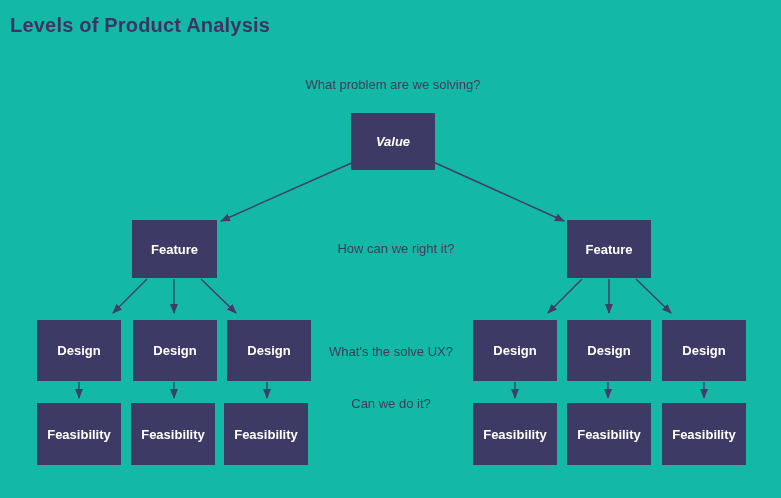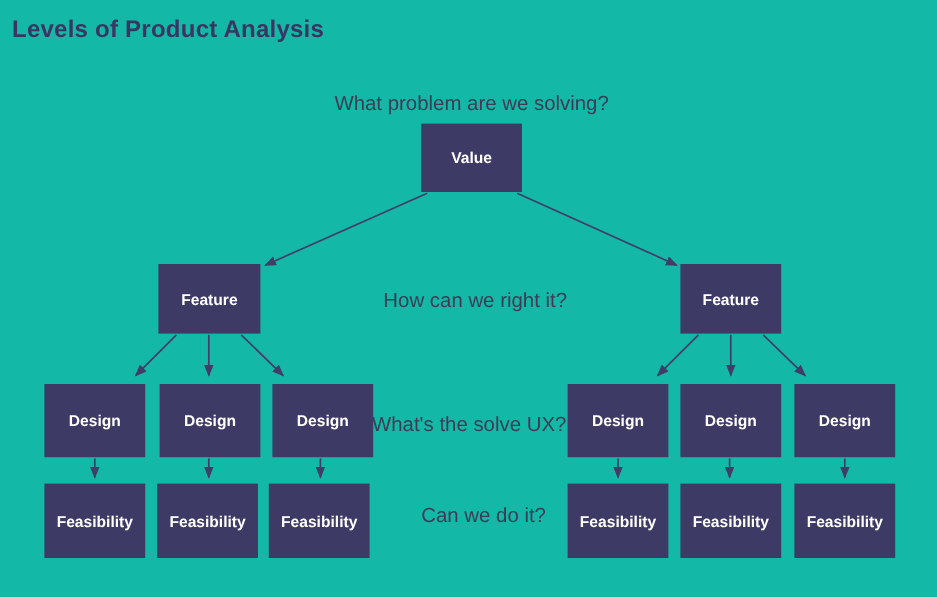--- a/index.html
+++ b/index.html
@@ -42,21 +42,21 @@
     display: flex;
     align-items: center;
     justify-content: center;
     text-align: center;
     box-sizing: border-box;
   }
   .question {
     position: absolute;
     transform: translateX(-50%);
     white-space: nowrap;
-    font-size: 17px;
+    font-size: 13px;
     color: #3c3c57;
   }
 </style>
 </head>
 <body>
 
 <div class="canvas">
 
   <h1 class="page-title">Levels of Product Analysis</h1>
 
@@ -83,23 +83,23 @@
       <line x1="267" y1="382" x2="267" y2="398" marker-end="url(#ah)"></line>
       <line x1="515" y1="382" x2="515" y2="398" marker-end="url(#ah)"></line>
       <line x1="608" y1="382" x2="608" y2="398" marker-end="url(#ah)"></line>
       <line x1="704" y1="382" x2="704" y2="398" marker-end="url(#ah)"></line>
     </g>
   </svg>
 
   <div class="question" style="left:393px; top:77px;">What problem are we solving?</div>
   <div class="question" style="left:396px; top:241px;">How can we right it?</div>
   <div class="question" style="left:391px; top:344px;">What's the solve UX?</div>
-  <div class="question" style="left:391px; top:420px;margin-left:12px;">Can we do it?</div>
+  <div class="question" style="left:391px; top:396px;">Can we do it?</div>
 
-  <div class="node" style="left:351px; top:103px; width:84px; height:57px;">Value</div>
+  <div class="node" style="left:351px; top:113px; width:84px; height:57px;font-style:italic;">Value</div>
 
   <div class="node" style="left:132px; top:220px; width:85px; height:58px;">Feature</div>
   <div class="node" style="left:567px; top:220px; width:84px; height:58px;">Feature</div>
 
   <div class="node" style="left:37px;  top:320px; width:84px; height:61px;">Design</div>
   <div class="node" style="left:133px; top:320px; width:84px; height:61px;">Design</div>
   <div class="node" style="left:227px; top:320px; width:84px; height:61px;">Design</div>
   <div class="node" style="left:473px; top:320px; width:84px; height:61px;">Design</div>
   <div class="node" style="left:567px; top:320px; width:84px; height:61px;">Design</div>
   <div class="node" style="left:662px; top:320px; width:84px; height:61px;">Design</div>

